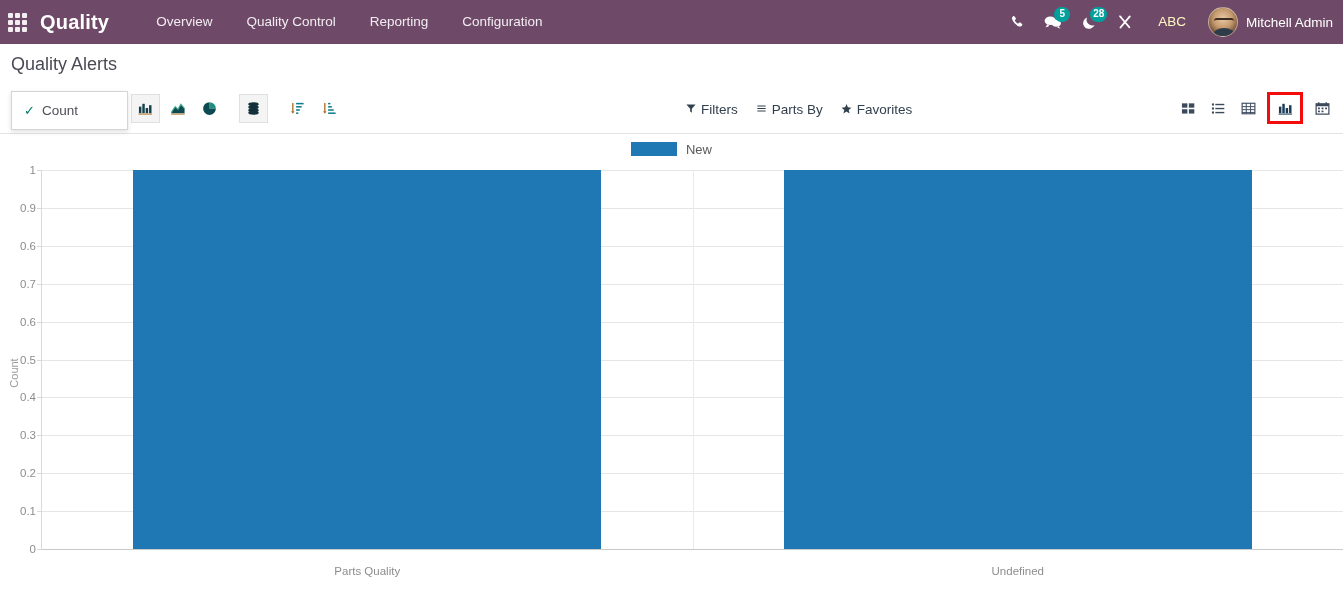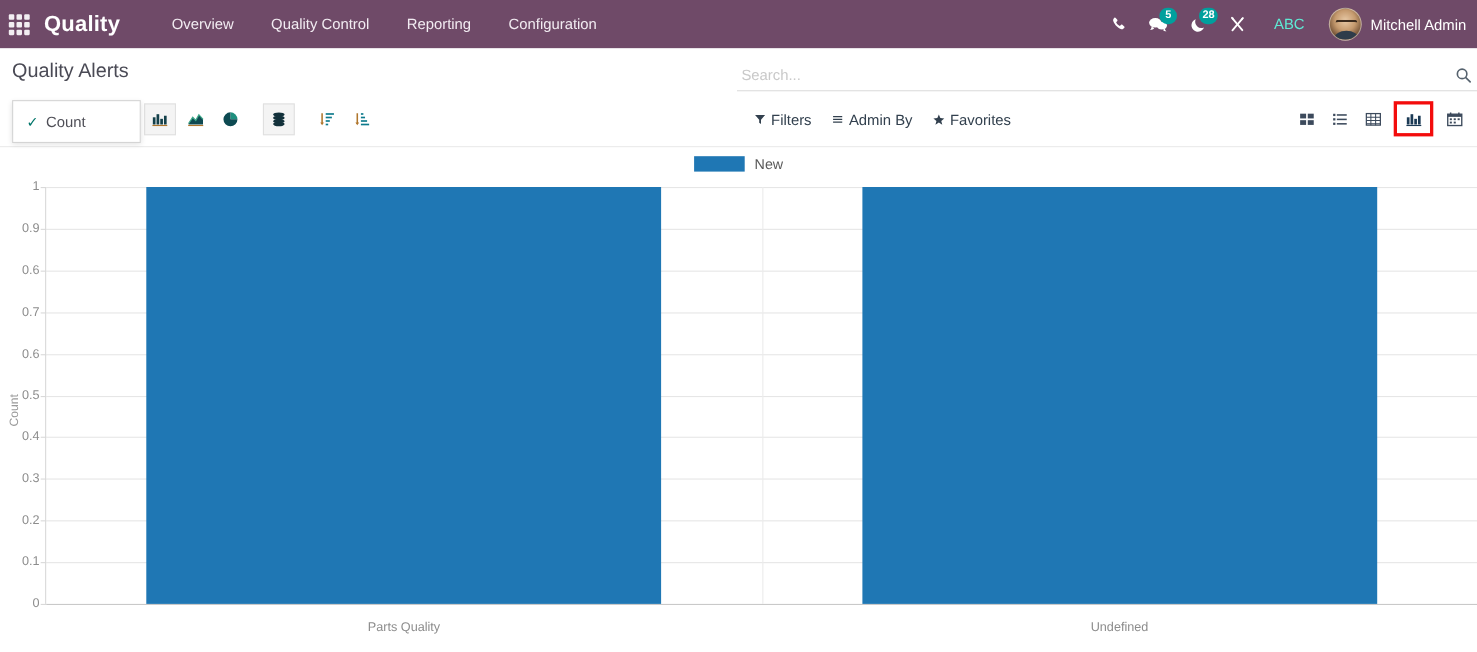--- a/index.html
+++ b/index.html
@@ -77,21 +77,21 @@
     line-height: 14px;
     min-width: 16px;
     height: 15px;
     padding: 0 3px;
     border-radius: 8px;
     text-align: center;
     font-weight: bold;
   }
   .nav-text {
     font-size: 13.5px;
-    color: #5eead4;
+    color: #fef9c3;
     padding: 0 14px;
     cursor: pointer;
     line-height: 44px;
   }
   .user-area {
     display: flex; align-items: center;
     gap: 8px; padding-left: 6px; cursor: pointer;
   }
   .avatar {
     width: 30px; height: 30px;
@@ -419,29 +419,20 @@
       <span class="user-name">Mitchell Admin</span>
     </div>
   </div>
 </div>
 
 <div class="control-panel">
 
   <div class="cp-row1">
     <div class="page-title">Quality Alerts</div>
 
-    <div class="search-wrap">
-      <input class="search-input" type="text" placeholder="Search..." style="">
-      <span class="search-icon">
-        <svg width="15" height="15" viewBox="0 0 16 16" fill="none" stroke="currentColor" stroke-width="1.6">
-          <circle cx="6.6" cy="6.6" r="4.6"></circle>
-          <path d="M10.2 10.2 L14.4 14.4" stroke-linecap="round"></path>
-        </svg>
-      </span>
-    </div>
   </div>
 
   <div class="cp-row2">
 
     <button class="btn-measures">
       <span>MEASURES</span>
       <span class="caret"></span>
     </button>
 
     <div class="icon-group">
@@ -507,21 +498,21 @@
       <div class="filter-link">
         <svg width="10" height="10" viewBox="0 0 12 12" fill="currentColor">
           <path d="M0.5 1.2 L11.5 1.2 L7 6.4 L7 11 L5 9.6 L5 6.4 Z"></path>
         </svg>
         <span>Filters</span>
       </div>
       <div class="filter-link">
         <svg width="11" height="10" viewBox="0 0 12 12" stroke="currentColor" stroke-width="1.3">
           <path d="M1 3 H11 M1 6 H11 M1 9 H11"></path>
         </svg>
-        <span>Admin By</span>
+        <span>Parts By</span>
       </div>
       <div class="filter-link">
         <svg width="11" height="11" viewBox="0 0 12 12" fill="currentColor">
           <path d="M6 0.6 L7.5 4.2 L11.4 4.5 L8.4 7 L9.4 10.8 L6 8.7 L2.6 10.8 L3.6 7 L0.6 4.5 L4.5 4.2 Z"></path>
         </svg>
         <span>Favorites</span>
       </div>
     </div>
 
     <div class="view-switcher">

